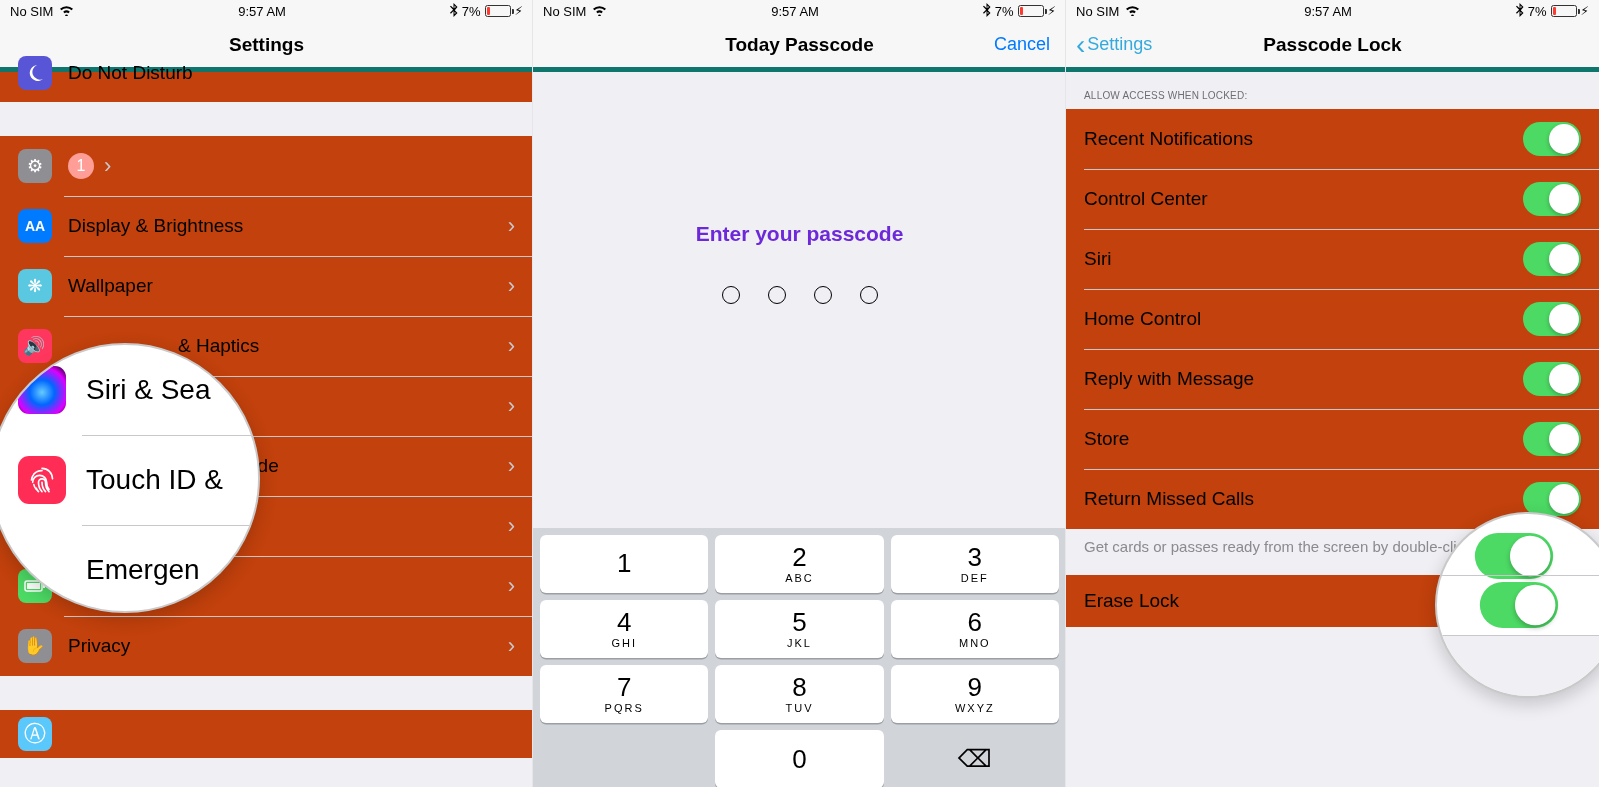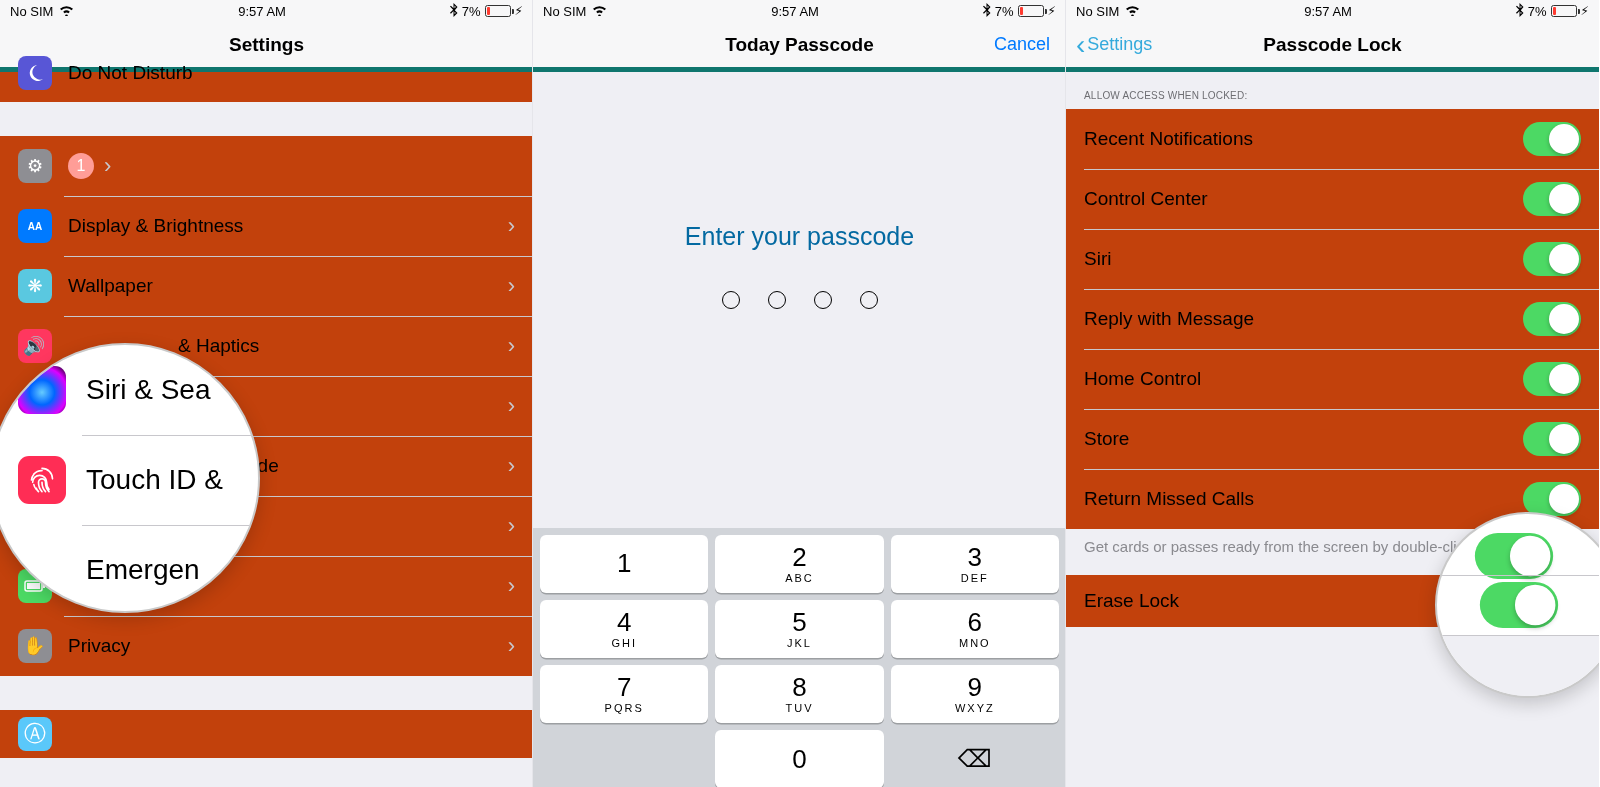--- a/index.html
+++ b/index.html
@@ -132,21 +132,21 @@
 .zoom2 .zpart + .zpart::before {
   content:""; position: absolute; left:0; right:0; top:0; height:1px; background:#c8c7cc;
 }
 .zoom2 .toggle { transform: scale(1.35); }
 
 
 .pass-body {
   background: #efeff4; height: calc(787px - 22px - 50px - 259px);
   display: flex; flex-direction: column; align-items: center; padding-top: 150px;
 }
-.pass-prompt { font-size: 25px; color: #0369a1; margin-bottom: 40px; }
+.pass-prompt { font-size: 21px; color: #6d28d9; margin-bottom: 40px; font-weight: bold; }
 .dots { display: flex; gap: 28px; }
 .dot { width: 18px; height: 18px; border: 1.8px solid #000; border-radius: 9px; }
 
 .keypad {
   position: absolute; left: 0; right: 0; bottom: 0;
   height: 259px; background: #d1d4d9; padding: 7px; display: grid;
   grid-template-columns: repeat(3, 1fr); grid-auto-rows: 58px; gap: 7px;
 }
 .key {
   background: #fff; border-radius: 6px; display: flex; flex-direction: column; align-items: center; justify-content: center;
@@ -205,21 +205,21 @@
       <span class="label" style="margin-top:-28px;">Do Not Disturb</span>
     </div>
     <div class="gap"></div>
 
     <div class="row">
       <span class="icon ic-general">⚙︎</span>
       <span class="badge">1</span>
       <span class="chevron">›</span>
     </div>
     <div class="row">
-      <span class="icon ic-display" style="font-size:10px;font-weight:600;">AA</span>
+      <span class="icon ic-display" style="font-size:14px;font-weight:600;">AA</span>
       <span class="label">Display &amp; Brightness</span>
       <span class="chevron">›</span>
     </div>
     <div class="row">
       <span class="icon ic-wallpaper">❋</span>
       <span class="label">Wallpaper</span>
       <span class="chevron">›</span>
     </div>
     <div class="row">
       <span class="icon ic-sound">🔊</span>
@@ -422,27 +422,27 @@
             <span class="knob"></span>
           </span>
         </div>
         <div class="row noicon">
           <span class="label">Siri</span>
           <span class="toggle">
             <span class="knob"></span>
           </span>
         </div>
         <div class="row noicon">
+          <span class="label">Home Control</span>
+          <span class="toggle">
+            <span class="knob"></span>
+          </span>
+        </div>
+        <div class="row noicon">
           <span class="label">Reply with Message</span>
-          <span class="toggle">
-            <span class="knob"></span>
-          </span>
-        </div>
-        <div class="row noicon">
-          <span class="label">Home Control</span>
           <span class="toggle">
             <span class="knob"></span>
           </span>
         </div>
         <div class="row noicon">
           <span class="label">Store</span>
           <span class="toggle">
             <span class="knob"></span>
           </span>
         </div>

